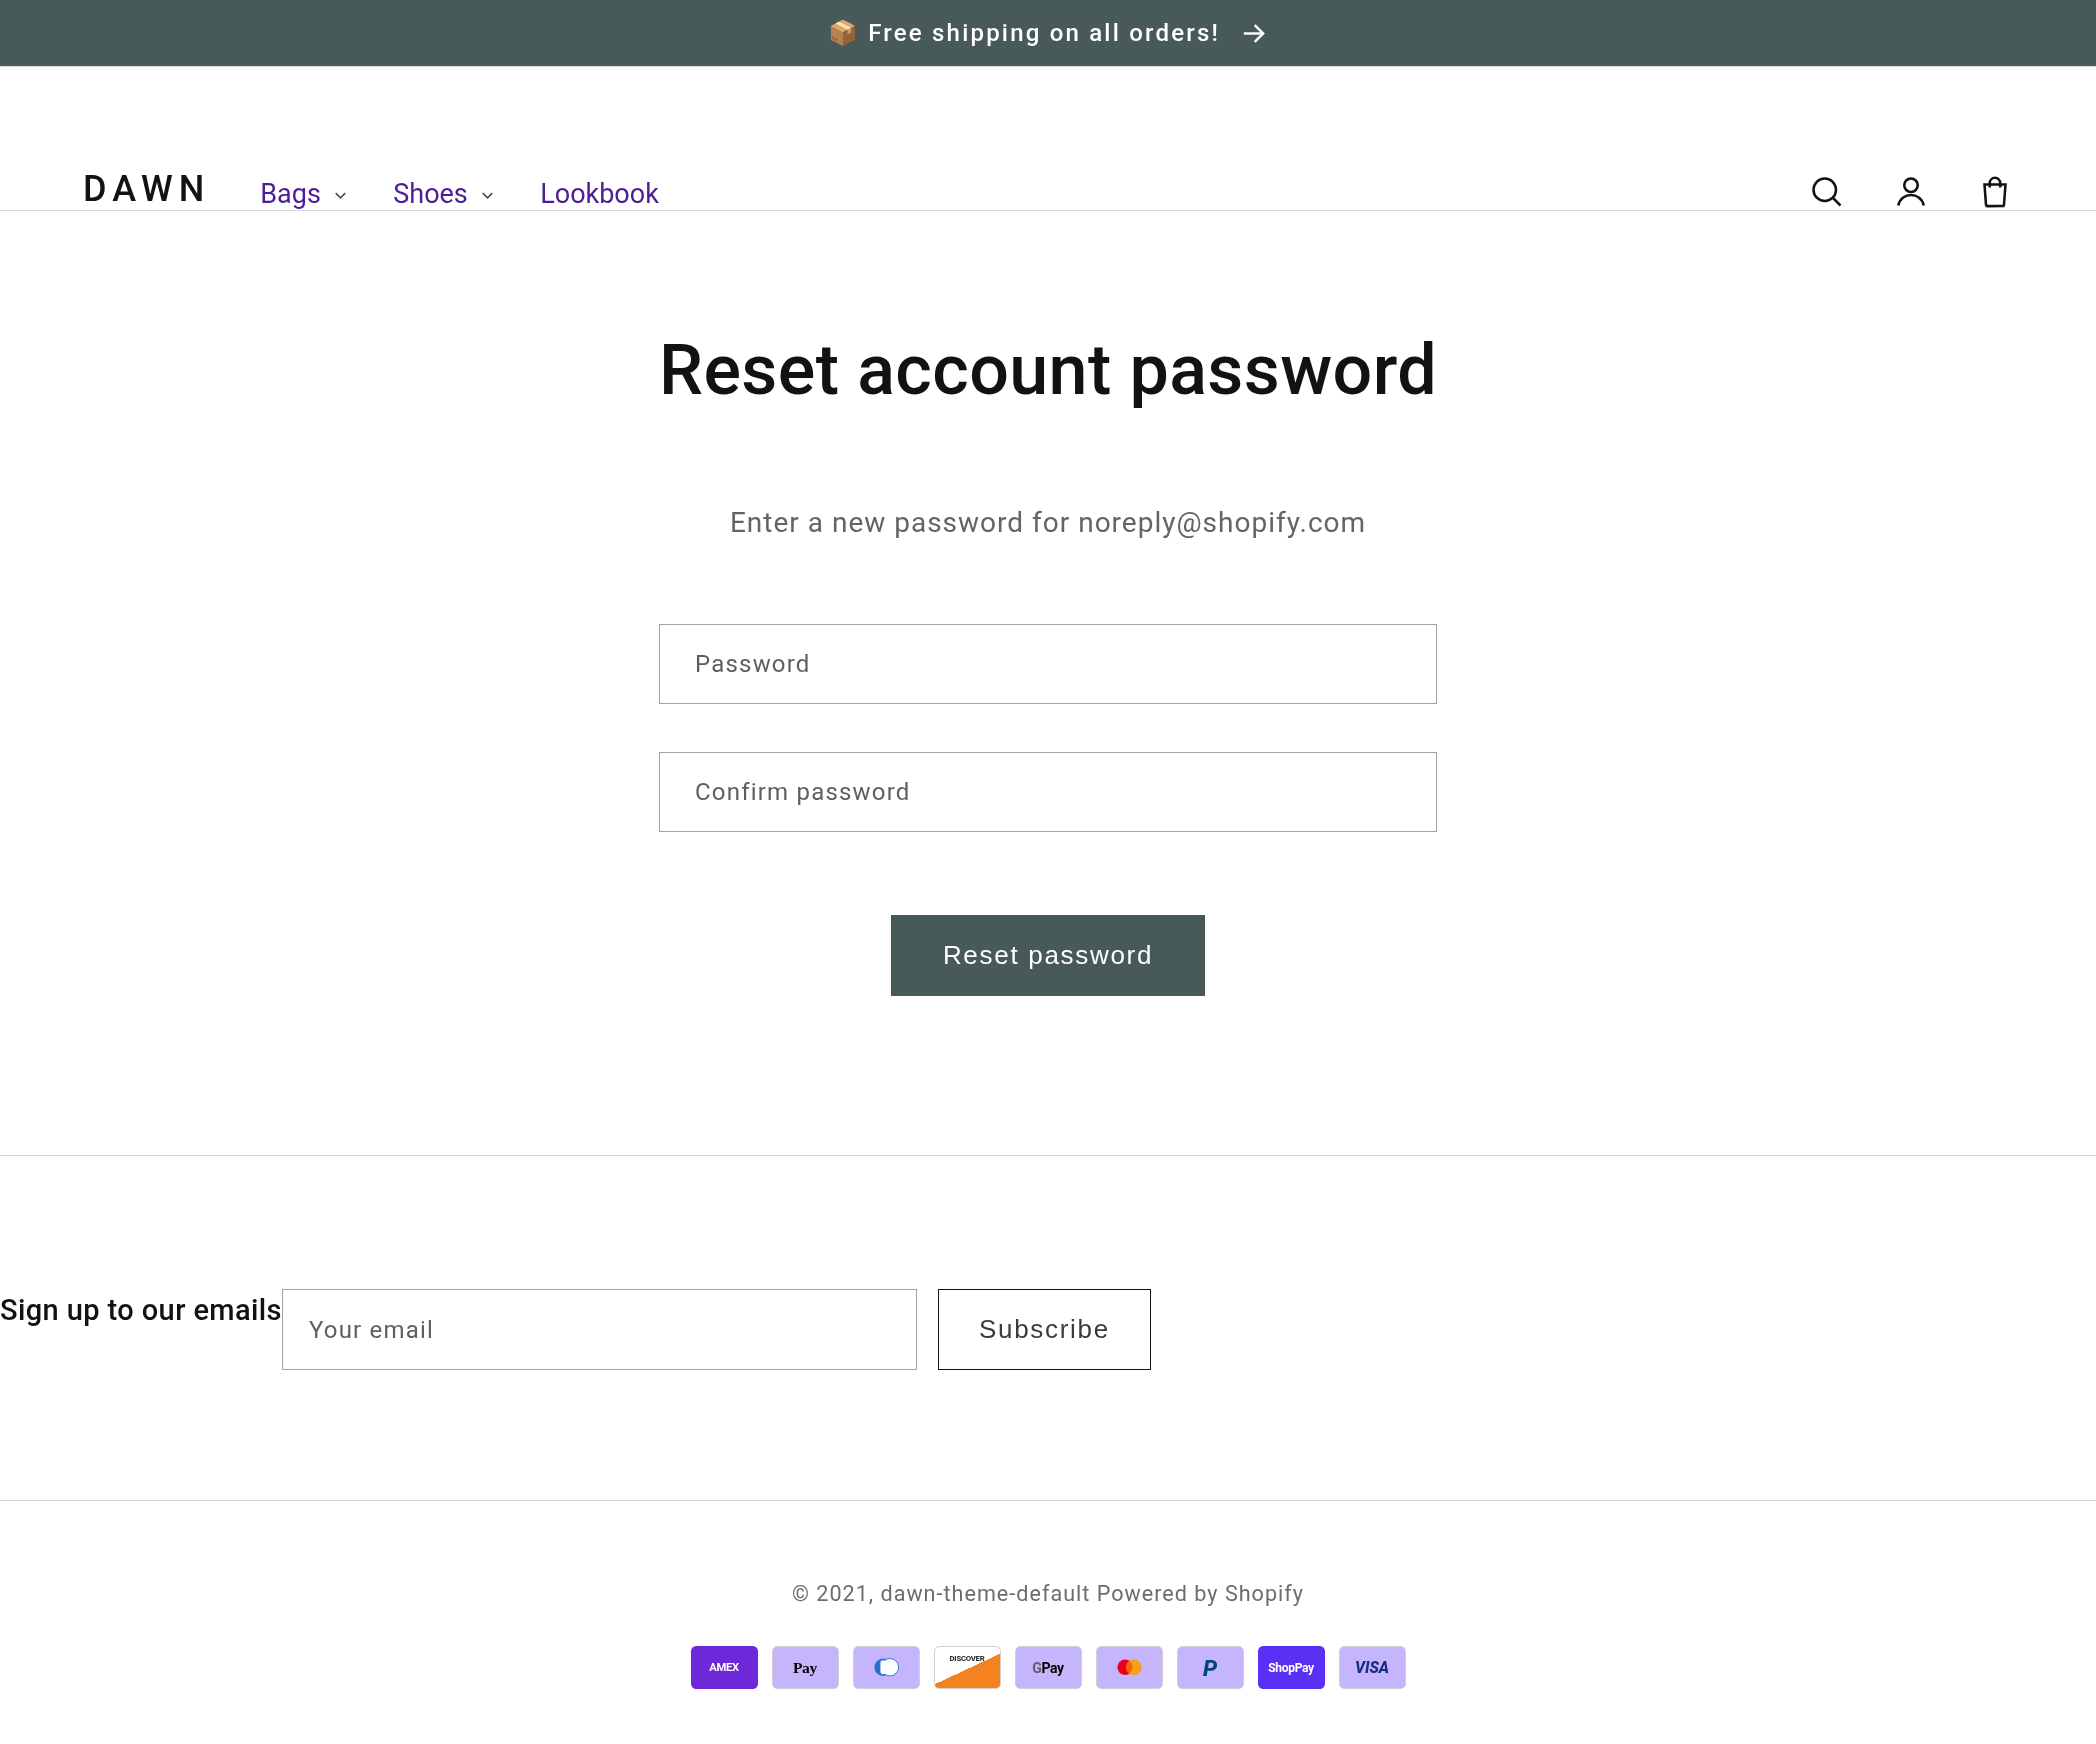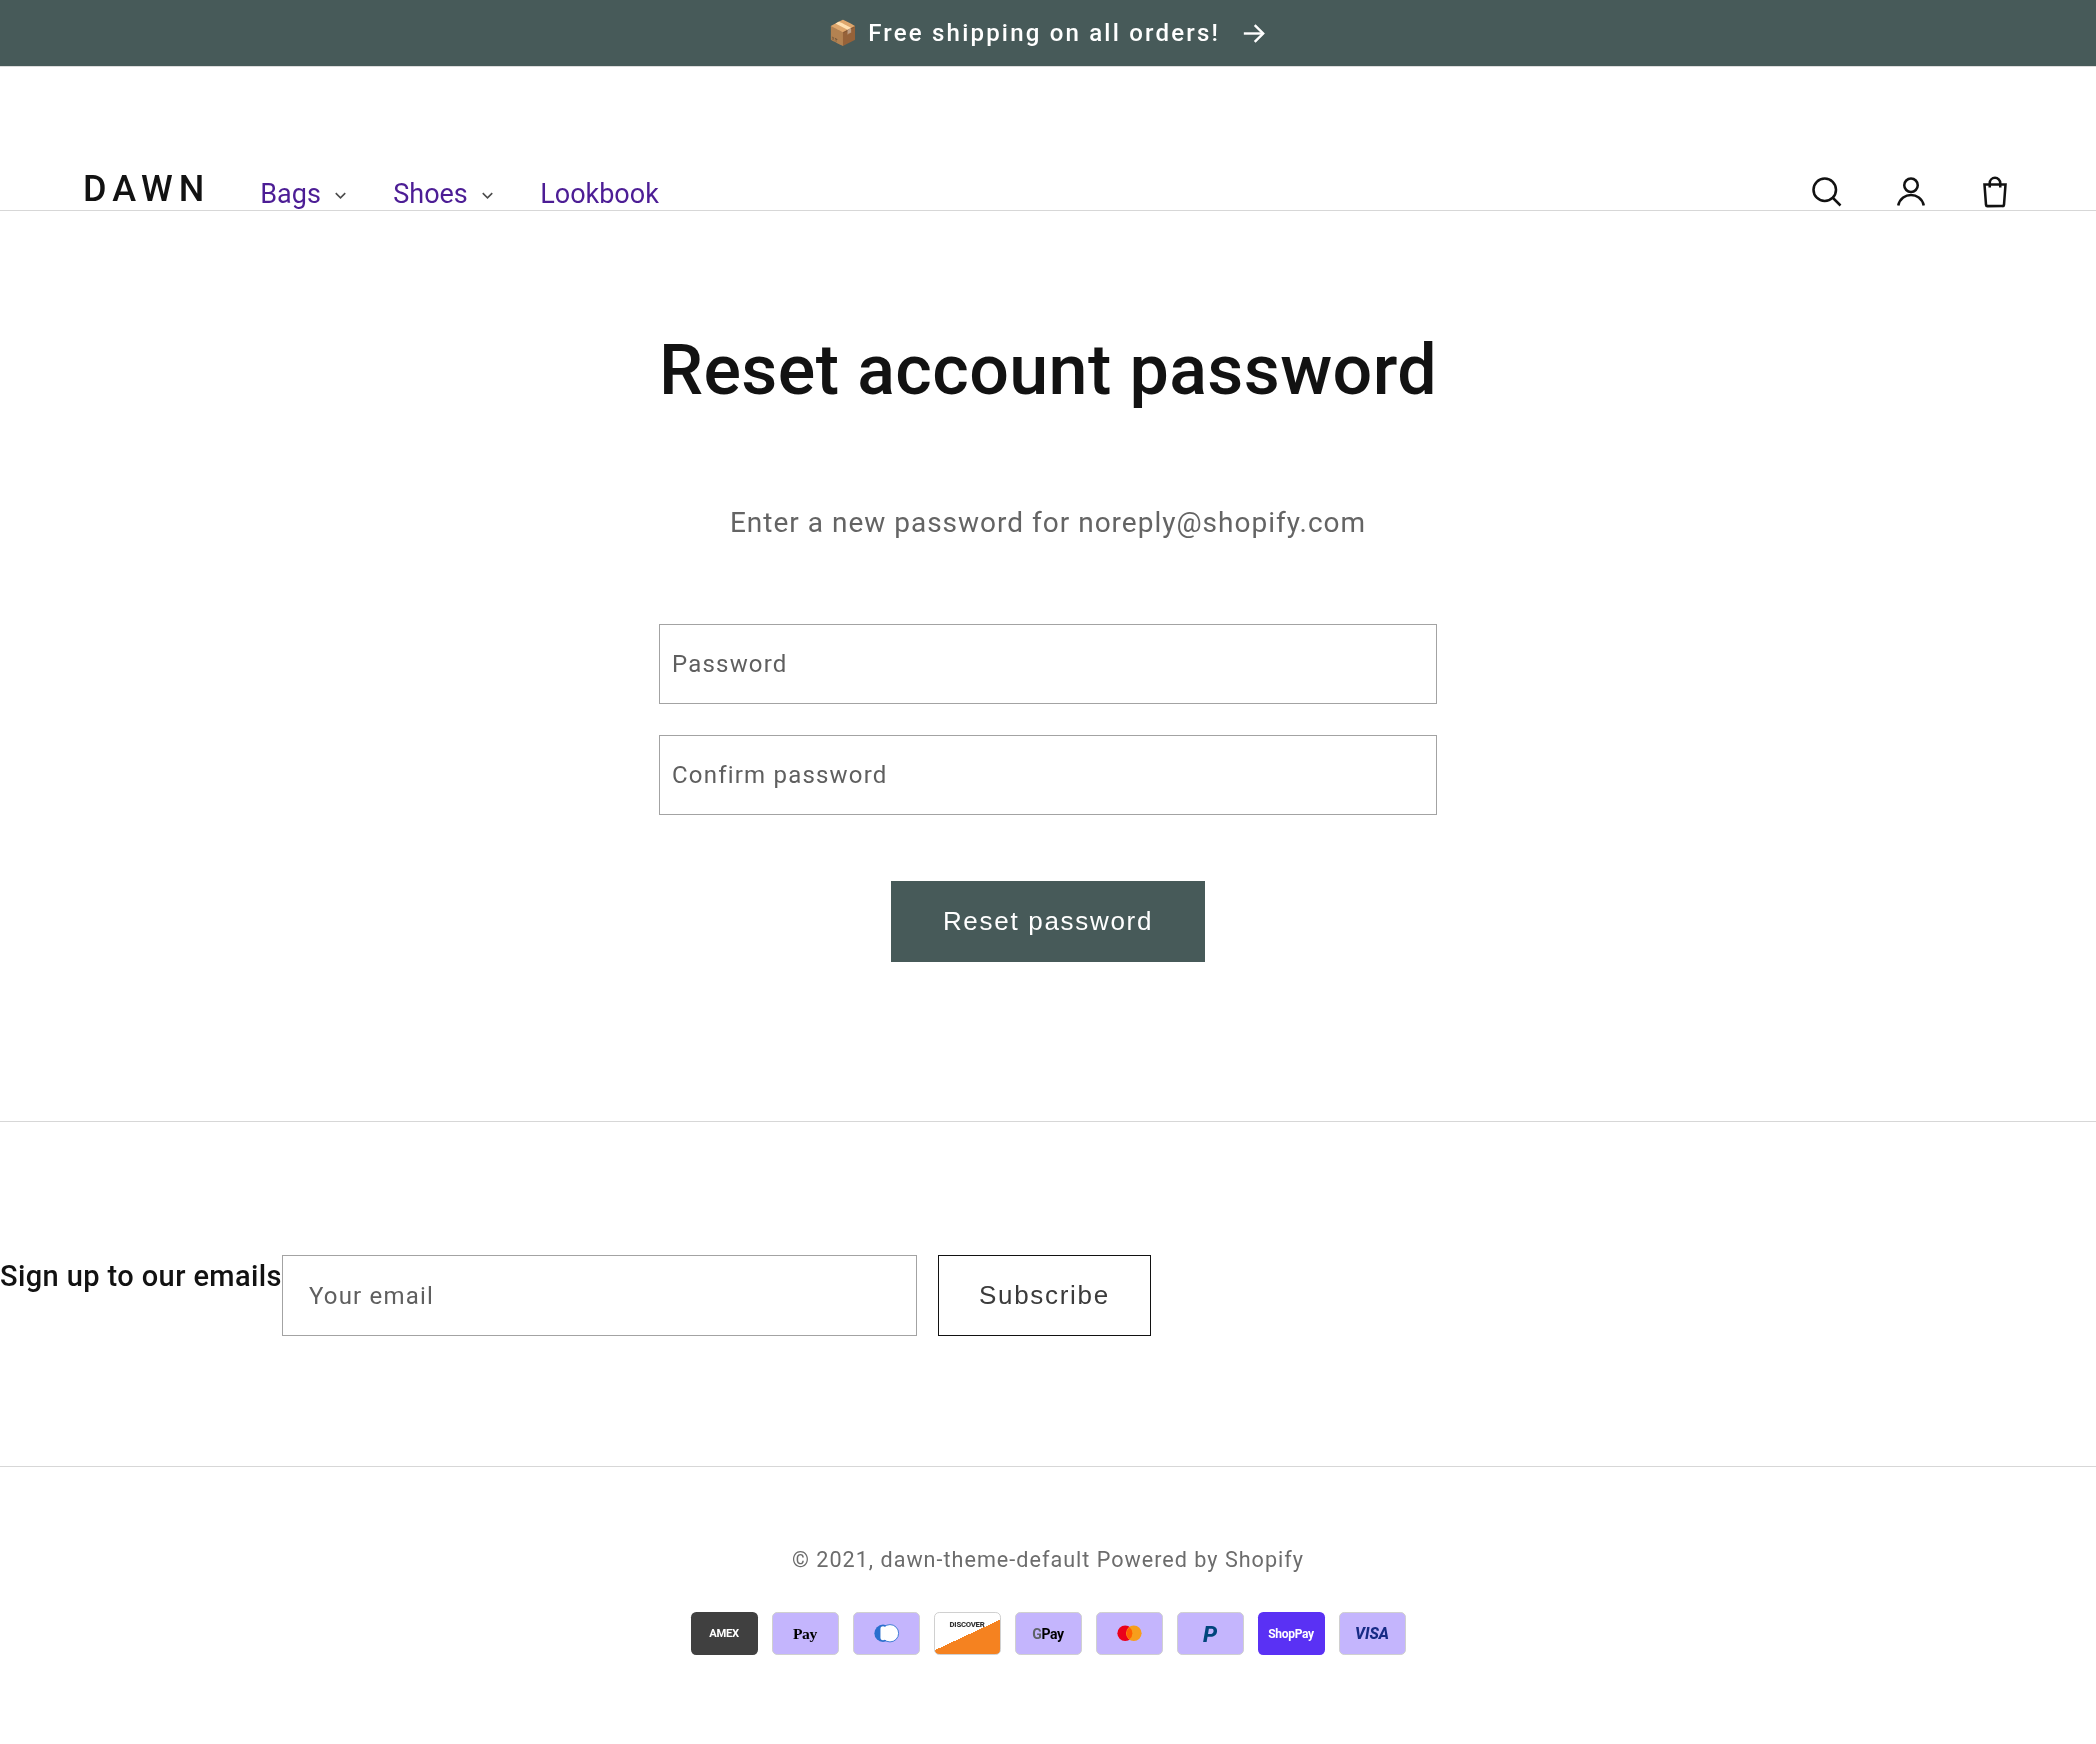--- a/index.html
+++ b/index.html
@@ -103,22 +103,22 @@
     color: var(--text-muted);
     letter-spacing: 1px;
     margin-bottom: 85px;
   }
   .form-field {
     width: 778px;
     height: 80px;
     border: 0.9px solid var(--border-input);
     display: flex;
     align-items: center;
-    padding: 0 12px;
-    margin-bottom: 31px;
+    padding: 0 35px;
+    margin-bottom: 48px;
     font-size: 24px;
     color: #5f5f5f;
     letter-spacing: 1.2px;
     cursor: text;
     background: #ffffff;
   }
   .submit-btn {
     margin-top: 35px;
     height: 81px;
     padding: 16px 52px;
@@ -197,21 +197,21 @@
     border: 0.9px solid #d0d0d0;
     display: flex;
     align-items: center;
     justify-content: center;
     font-size: 13px;
     font-weight: 700;
     background: #c4b5fd;
     color: #000000;
     letter-spacing: -0.3px;
   }
-  .pay-badge.amex { background: #404040; color: #ffffff; border: none; font-size: 11.2px;}
+  .pay-badge.amex { background: #6d28d9; color: #ffffff; border: none; font-size: 11.2px;}
   .pay-badge.apple { font-family: -apple-system; font-size: 15.6px; font-weight:600;}
   .pay-badge.diners { color: #2a6fce; font-size: 21px; }
   .pay-badge.discover { background: linear-gradient(155deg, #ffffff 52%, #f58220 52%); font-size: 7.8px; font-weight:800; color:#333; align-items:flex-start; padding-top:7px;}
   .pay-badge.gpay { font-size: 14px; }
   .pay-badge.gpay span:first-child{color:#5f6368;}
   .pay-badge.master svg { width: 35px; height: 22.5px; }
   .pay-badge.paypal { color: #00457c; font-style: italic; font-size: 22.5px; font-weight: 800;}
   .pay-badge.shop { background: #5a31f4; color: #ffffff; border: none; font-size: 12px;}
   .pay-badge.visa { color: #172b85; font-style: italic; font-size: 15.6px; font-weight: 800; letter-spacing:0;}
 </style>

